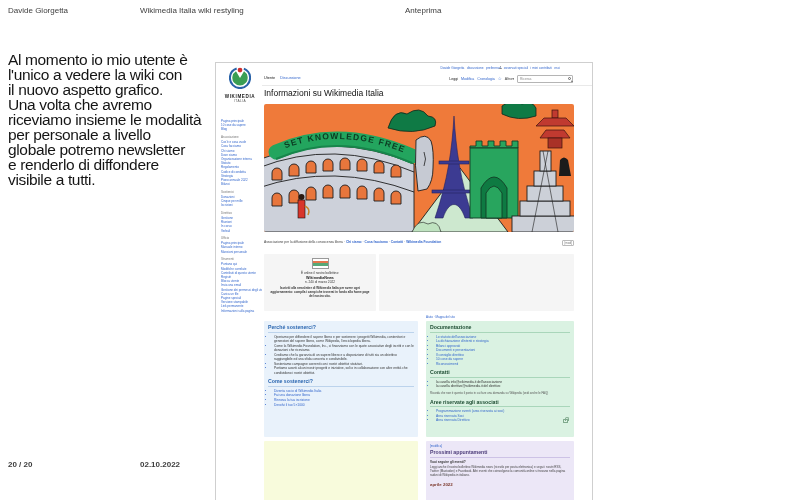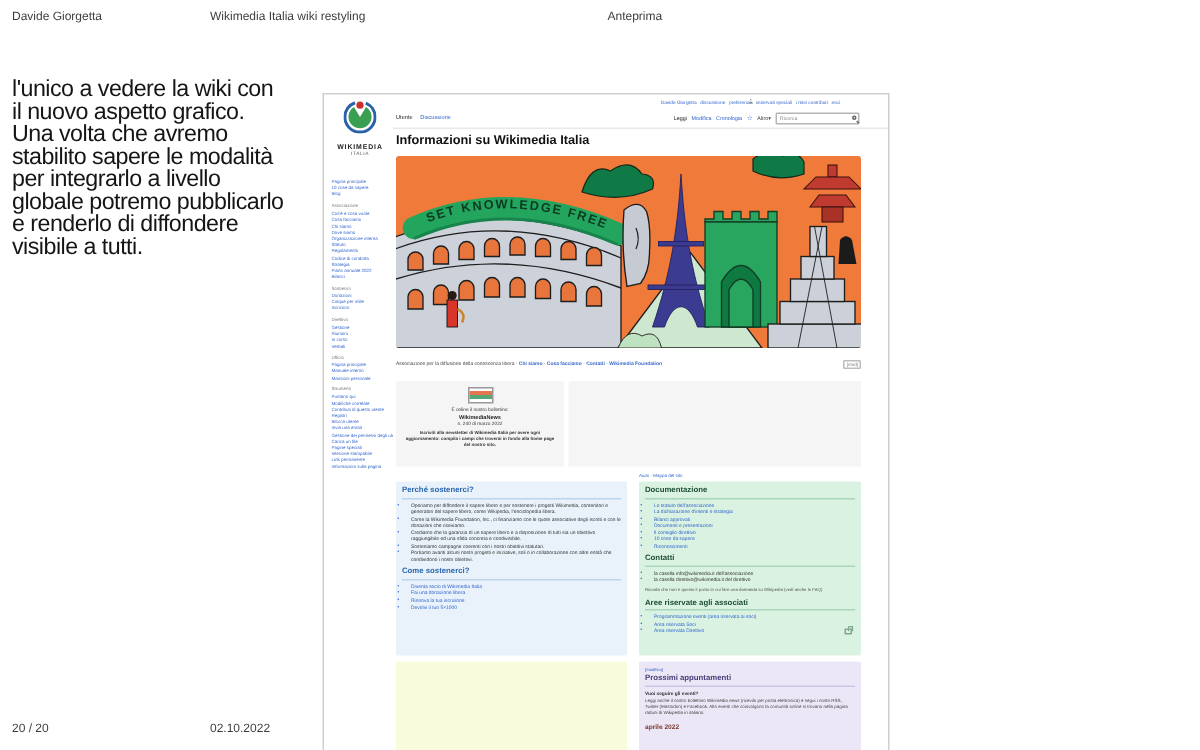--- a/index.html
+++ b/index.html
@@ -3,21 +3,21 @@
 <meta charset="utf-8">
 <style>
   html,body{margin:0;padding:0;}
   body{width:800px;height:500px;position:relative;background:#fff;overflow:hidden;
        font-family:"Liberation Sans",sans-serif;}
   
   .hdr{position:absolute;top:6px;font-size:8px;color:#3d3d3d;}
   .hdr-author{left:8px}.hdr-title{left:140px}.hdr-label{left:405px}
   .intro{position:absolute;left:8px;top:52px;color:#151515;font-size:15.5px;
          line-height:15px;letter-spacing:-0.35px;white-space:nowrap;}
-  .ftr{position:absolute;top:481px;font-size:8px;color:#3d3d3d;}
+  .ftr{position:absolute;top:460px;font-size:8px;color:#3d3d3d;font-weight:bold;}
   .ftr-page{left:8px}.ftr-date{left:140px}
   
   .shot{position:absolute;left:215px;top:62px;width:376px;height:438px;
         border:1px solid #cfcfcf;background:#fff;overflow:hidden;}
   .shot *{box-sizing:border-box;}
   .logo{position:absolute;left:3px;top:4px;width:42px;text-align:center;}
   .logo-name{font-size:4.6px;font-weight:bold;letter-spacing:0.6px;color:#222;margin-top:1px;}
   .logo-sub{font-size:3.2px;color:#555;letter-spacing:0.4px;}
   .pbar{position:absolute;top:3px;right:32px;display:flex;gap:2.5px;font-size:3.2px;color:#36c;align-items:center;}
   .person{display:inline-block;width:3px;height:3px;position:relative;}
@@ -32,21 +32,21 @@
   .searchwrap{position:relative;}
   .search{width:56px;height:8px;border:1px solid #b5b5b5;border-radius:1px;background:#fff;
           font-size:3.4px;padding:0 8px 0 2px;color:#333;font-family:"Liberation Sans",sans-serif;}
   .search::placeholder{color:#888;}
   .mag{position:absolute;right:2.5px;top:2px;width:3px;height:3px;border:0.7px solid #666;border-radius:50%;}
   .mag::after{content:"";position:absolute;left:2.5px;top:2.8px;width:2px;height:0.7px;background:#666;transform:rotate(45deg);}
   .rule{position:absolute;left:46px;right:0;top:22px;border-top:1px solid #e9e9e9;}
   .sidebar{position:absolute;left:5px;top:56px;width:41px;overflow:hidden;}
   .sb-cap{font-size:3px;color:#787878;margin:3.5px 0 1px;}
   .sb-link{font-size:3px;color:#36c;line-height:4.2px;white-space:nowrap;}
-  .title{position:absolute;left:48px;top:25px;width:310px;font-size:8.5px;font-weight:bold;color:#111;
+  .title{position:absolute;left:48px;top:25px;width:310px;font-size:8.5px;font-weight:normal;color:#111;
          padding-bottom:18px;border-bottom:1px solid #ddd;}
   .banner{position:absolute;left:48px;top:41px;width:310px;height:128px;border-radius:2px;overflow:hidden;}
   .assoc{position:absolute;left:48px;top:177px;width:310px;font-size:3.3px;color:#444;}
   .assoc-links{display:inline;}
   .assoc-link{display:inline;color:#36c;font-weight:bold;}
   .assoc-link + .assoc-link::before{content:" · ";color:#444;font-weight:normal;}
   .assoc-edit{float:right;color:#777;border:0.5px solid #bbb;border-radius:1px;padding:0 1px;font-size:3px;}
   .nbox1{position:absolute;left:48px;top:191px;width:112px;height:57px;background:#f5f5f5;border-radius:1px;
          text-align:center;padding-top:4px;}
   .nimg{width:17px;height:11px;margin:0 auto;border:0.5px solid #999;
@@ -77,26 +77,27 @@
   .pb-month{font-size:4.4px;font-weight:bold;color:#7c392c;margin-top:5px;}
 </style>
 </head>
 <body>
 
 <div class="hdr hdr-author">Davide Giorgetta</div>
 <div class="hdr hdr-title">Wikimedia Italia wiki restyling</div>
 <div class="hdr hdr-label">Anteprima</div>
 
 <div class="intro">
+    <div class="intro-line">Al momento io mio utente è</div>
     <div class="intro-line">l'unico a vedere la wiki con</div>
     <div class="intro-line">il nuovo aspetto grafico.</div>
     <div class="intro-line">Una volta che avremo</div>
-    <div class="intro-line">stabilito sapere le modalità</div>
-    <div class="intro-line">per integrarlo a livello</div>
-    <div class="intro-line">globale potremo pubblicarlo</div>
+    <div class="intro-line">riceviamo insieme le modalità</div>
+    <div class="intro-line">per personale a livello</div>
+    <div class="intro-line">globale potremo newsletter</div>
     <div class="intro-line">e renderlo di diffondere</div>
     <div class="intro-line">visibile a tutti.</div>
   </div>
 
 <div class="ftr ftr-page">20 / 20</div>
 <div class="ftr ftr-date">02.10.2022</div>
 
 <div class="shot">
 
   <div class="logo">

